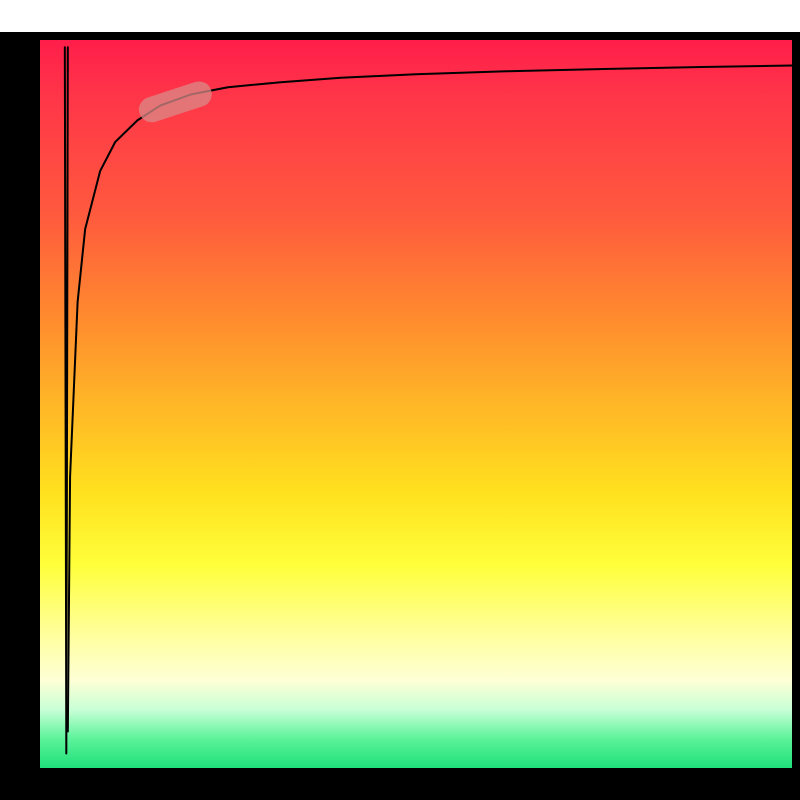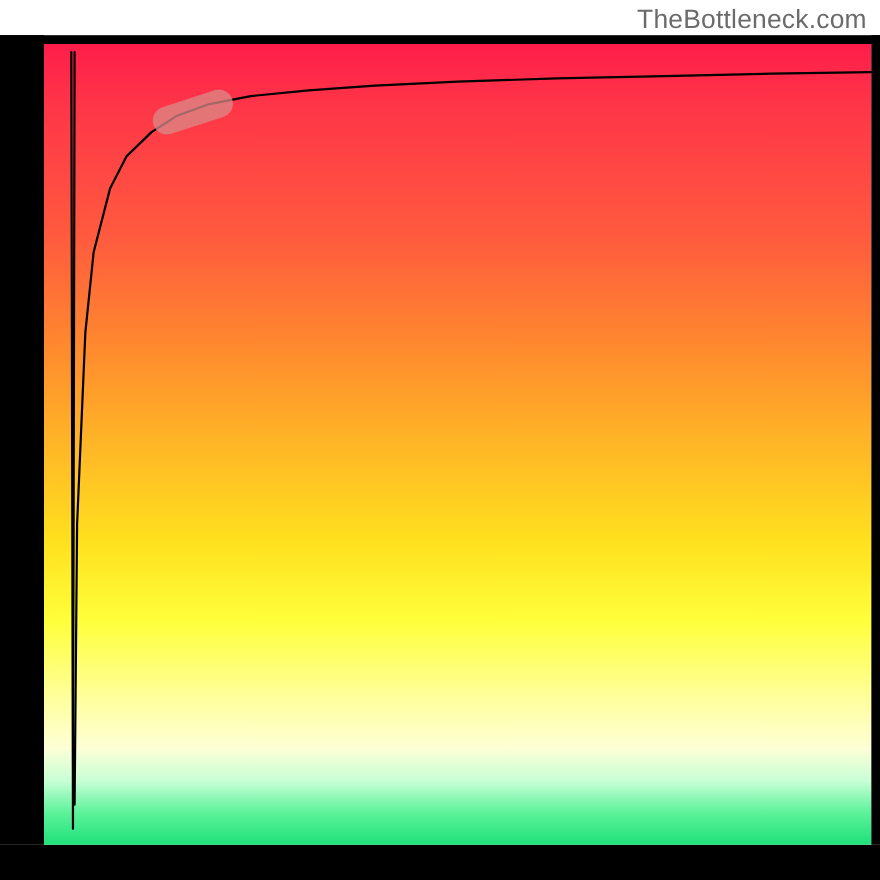--- a/index.html
+++ b/index.html
@@ -69,21 +69,20 @@
     width: 752px;
     height: 728px;
     overflow: visible;
   }
 </style>
 </head>
 <body>
 
 <div class="stage">
 
-  <div class="watermark">TheBottleneck.com</div>
 
   <div class="frame-top"></div>
   <div class="frame-left"></div>
   <div class="frame-right"></div>
   <div class="frame-bottom"></div>
 
   <div class="plot"></div>
 
   <svg class="overlay" viewBox="0 0 752 728" preserveAspectRatio="none">
     <g id="svg-root">

